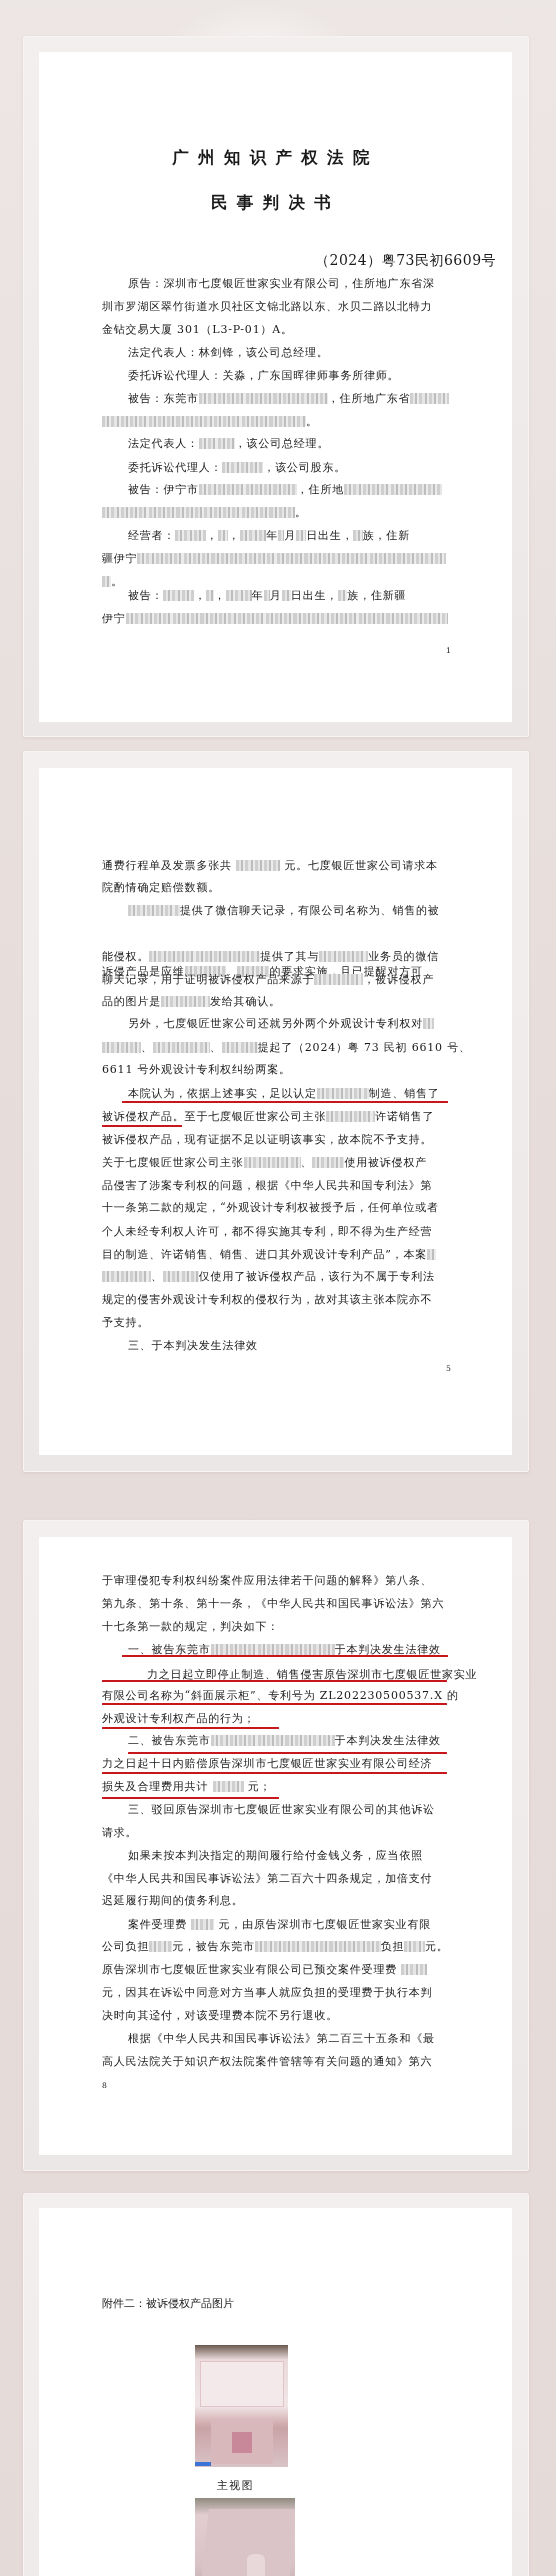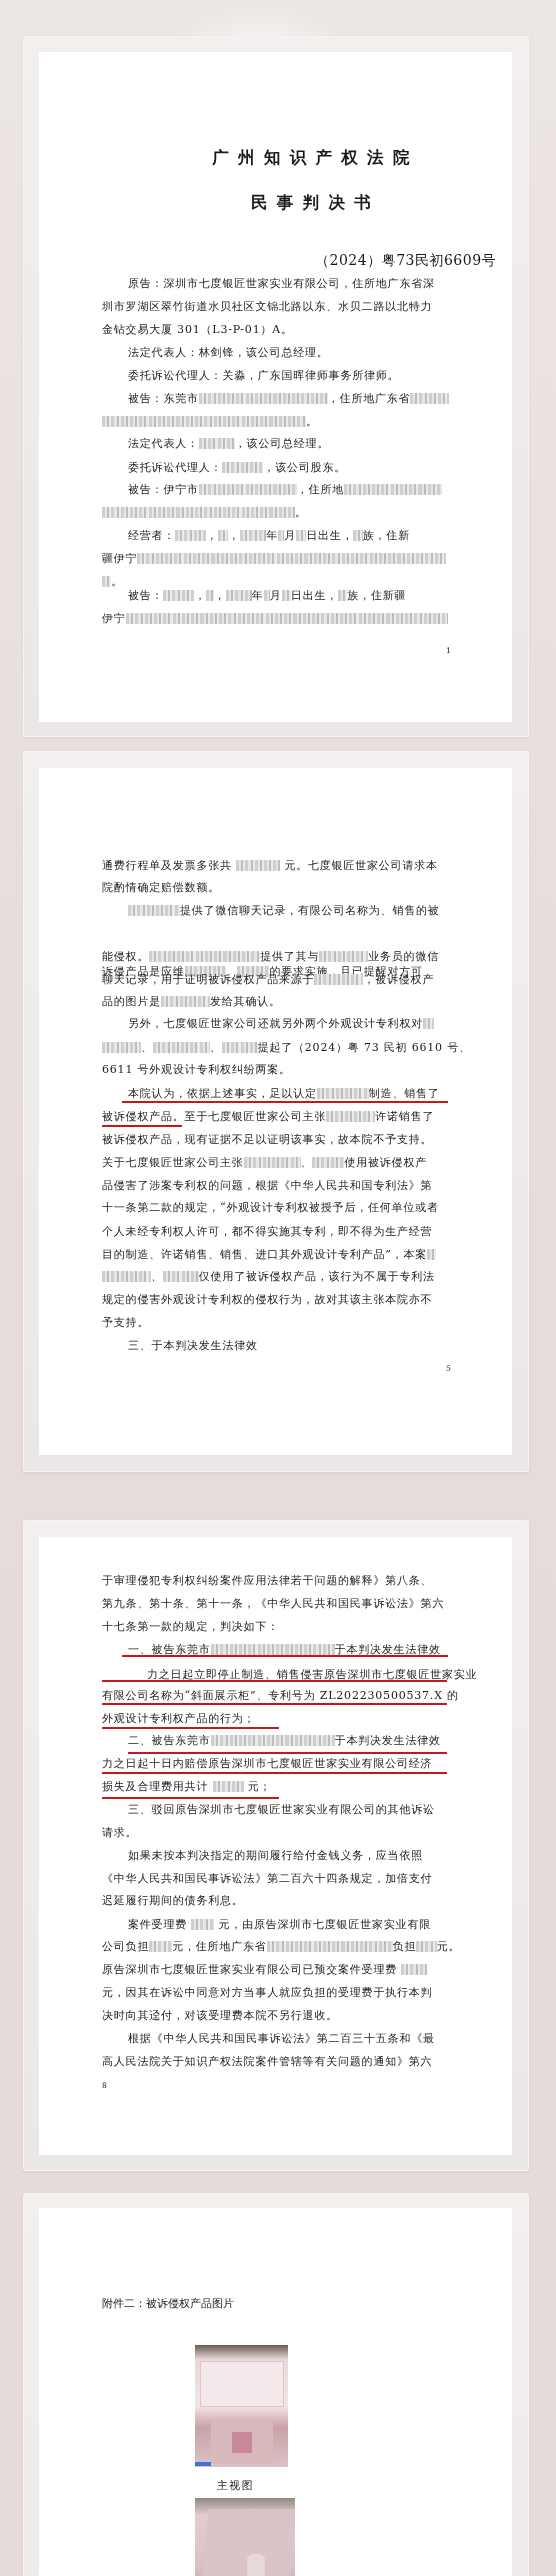--- a/index.html
+++ b/index.html
@@ -20,21 +20,21 @@
   .page { position:absolute; left:39px; width:473px; background:#fff; }
   .line {
     position:absolute; left:102px; width:348px; font-size:11px; line-height:15.5px;
     white-space:nowrap; letter-spacing:0.8px; text-align:justify;
   }
   .line.indent { left:128px; width:323px; }
   .blur { display:inline-block; height:11.3px; vertical-align:-2.1px;
     background: repeating-linear-gradient(90deg, #cfcfcf 0 3.1px, #e6e6e6 3.1px 5.2px, #bdbdbd 5.2px 7.2px, #ececec 7.2px 9.3px);
     filter: blur(0.6px); }
   .title { position:absolute; left:39px; width:473px; text-align:center; font-weight:bold;
-    font-size:16.5px; letter-spacing:9.3px;padding-left:40px; }
+    font-size:16.5px; letter-spacing:9.3px; }
   .right { position:absolute; font-size:14px; letter-spacing:0.5px; }
   .pnum { position:absolute; font-size:7.7px; }
   .redline { position:absolute; height:1.5px; background:#c8161d; border-radius:0.5px; }
   .photo { position:absolute; overflow:hidden; }
   .caption { position:absolute; font-size:10.8px; letter-spacing:1.5px; text-align:center; width:103px; }
 </style>
 </head>
 <body>
 
 <div class="bg-glow"></div>
@@ -112,21 +112,21 @@
 <div class="line" style="top:1756px;"><span>力之日起十日内赔偿原告深圳市七度银匠世家实业有限公司经济</span></div>
 <div class="redline" style="top:1772px;left:102px;width:345px;"></div>
 <div class="line" style="top:1779px;"><span>损失及合理费用共计</span> <span class="blur" style="width:31px"></span> <span>元；</span></div>
 <div class="redline" style="top:1797px;left:102px;width:177px;"></div>
 <div class="line indent" style="top:1802px;"><span>三、驳回原告深圳市七度银匠世家实业有限公司的其他诉讼</span></div>
 <div class="line" style="top:1825px;"><span>请求。</span></div>
 <div class="line indent" style="top:1848px;"><span>如果未按本判决指定的期间履行给付金钱义务，应当依照</span></div>
 <div class="line" style="top:1871px;"><span>《中华人民共和国民事诉讼法》第二百六十四条规定，加倍支付</span></div>
 <div class="line" style="top:1893px;"><span>迟延履行期间的债务利息。</span></div>
 <div class="line indent" style="top:1917px;"><span>案件受理费</span> <span class="blur" style="width:23px"></span> <span>元，由原告深圳市七度银匠世家实业有限</span></div>
-<div class="line" style="top:1939px;"><span>公司负担</span><span class="blur" style="width:23px"></span><span>元，住所地广东省</span><span class="blur" style="width:126px"></span><span>负担</span><span class="blur" style="width:20.6px"></span><span>元。</span></div>
+<div class="line" style="top:1939px;"><span>公司负担</span><span class="blur" style="width:23px"></span><span>元，被告东莞市</span><span class="blur" style="width:126px"></span><span>负担</span><span class="blur" style="width:20.6px"></span><span>元。</span></div>
 <div class="line" style="top:1962px;"><span>原告深圳市七度银匠世家实业有限公司已预交案件受理费</span> <span class="blur" style="width:26px"></span></div>
 <div class="line" style="top:1985px;"><span>元，因其在诉讼中同意对方当事人就应负担的受理费于执行本判</span></div>
 <div class="line" style="top:2008px;"><span>决时向其迳付，对该受理费本院不另行退收。</span></div>
 <div class="line indent" style="top:2031px;"><span>根据《中华人民共和国民事诉讼法》第二百三十五条和《最</span></div>
 <div class="line" style="top:2054px;"><span>高人民法院关于知识产权法院案件管辖等有关问题的通知》第六</span></div>
 <div class="pnum" style="top:2081px;left:102px;">8</div>
 
 <div class="frame" style="top:2193px;height:699px;"></div>
 <div class="page" style="top:2208px;height:669px;"></div>
 

